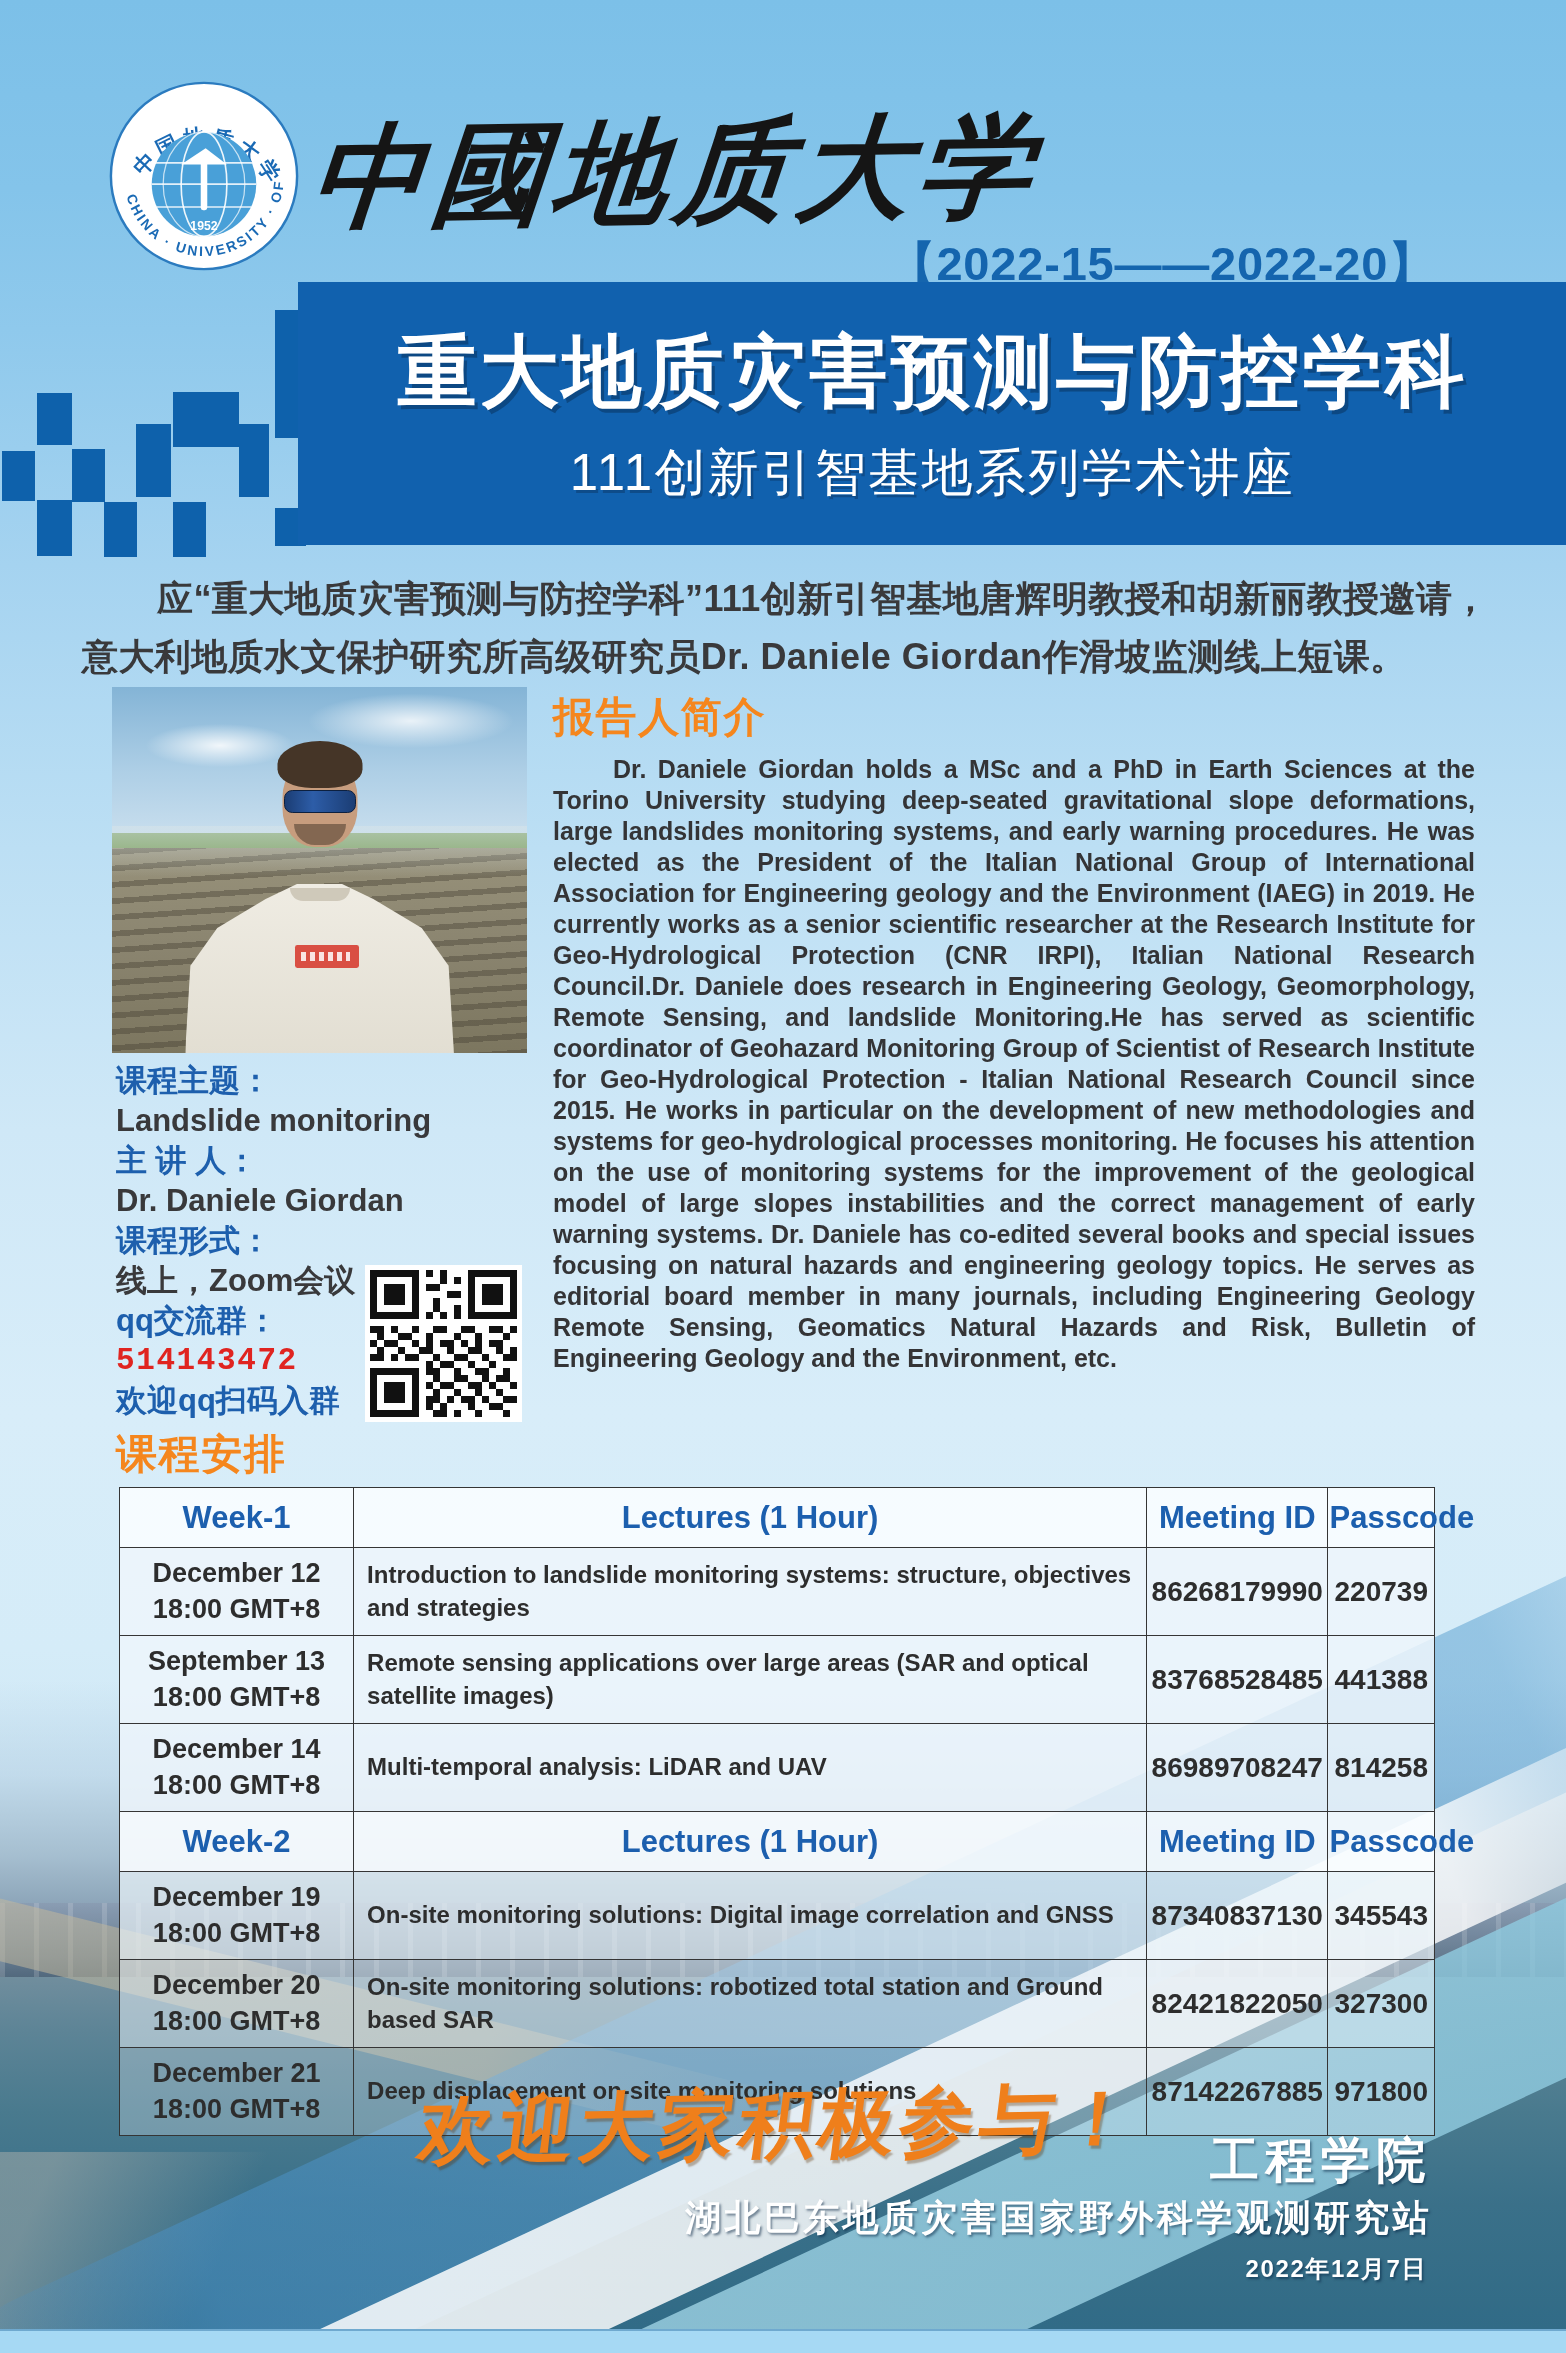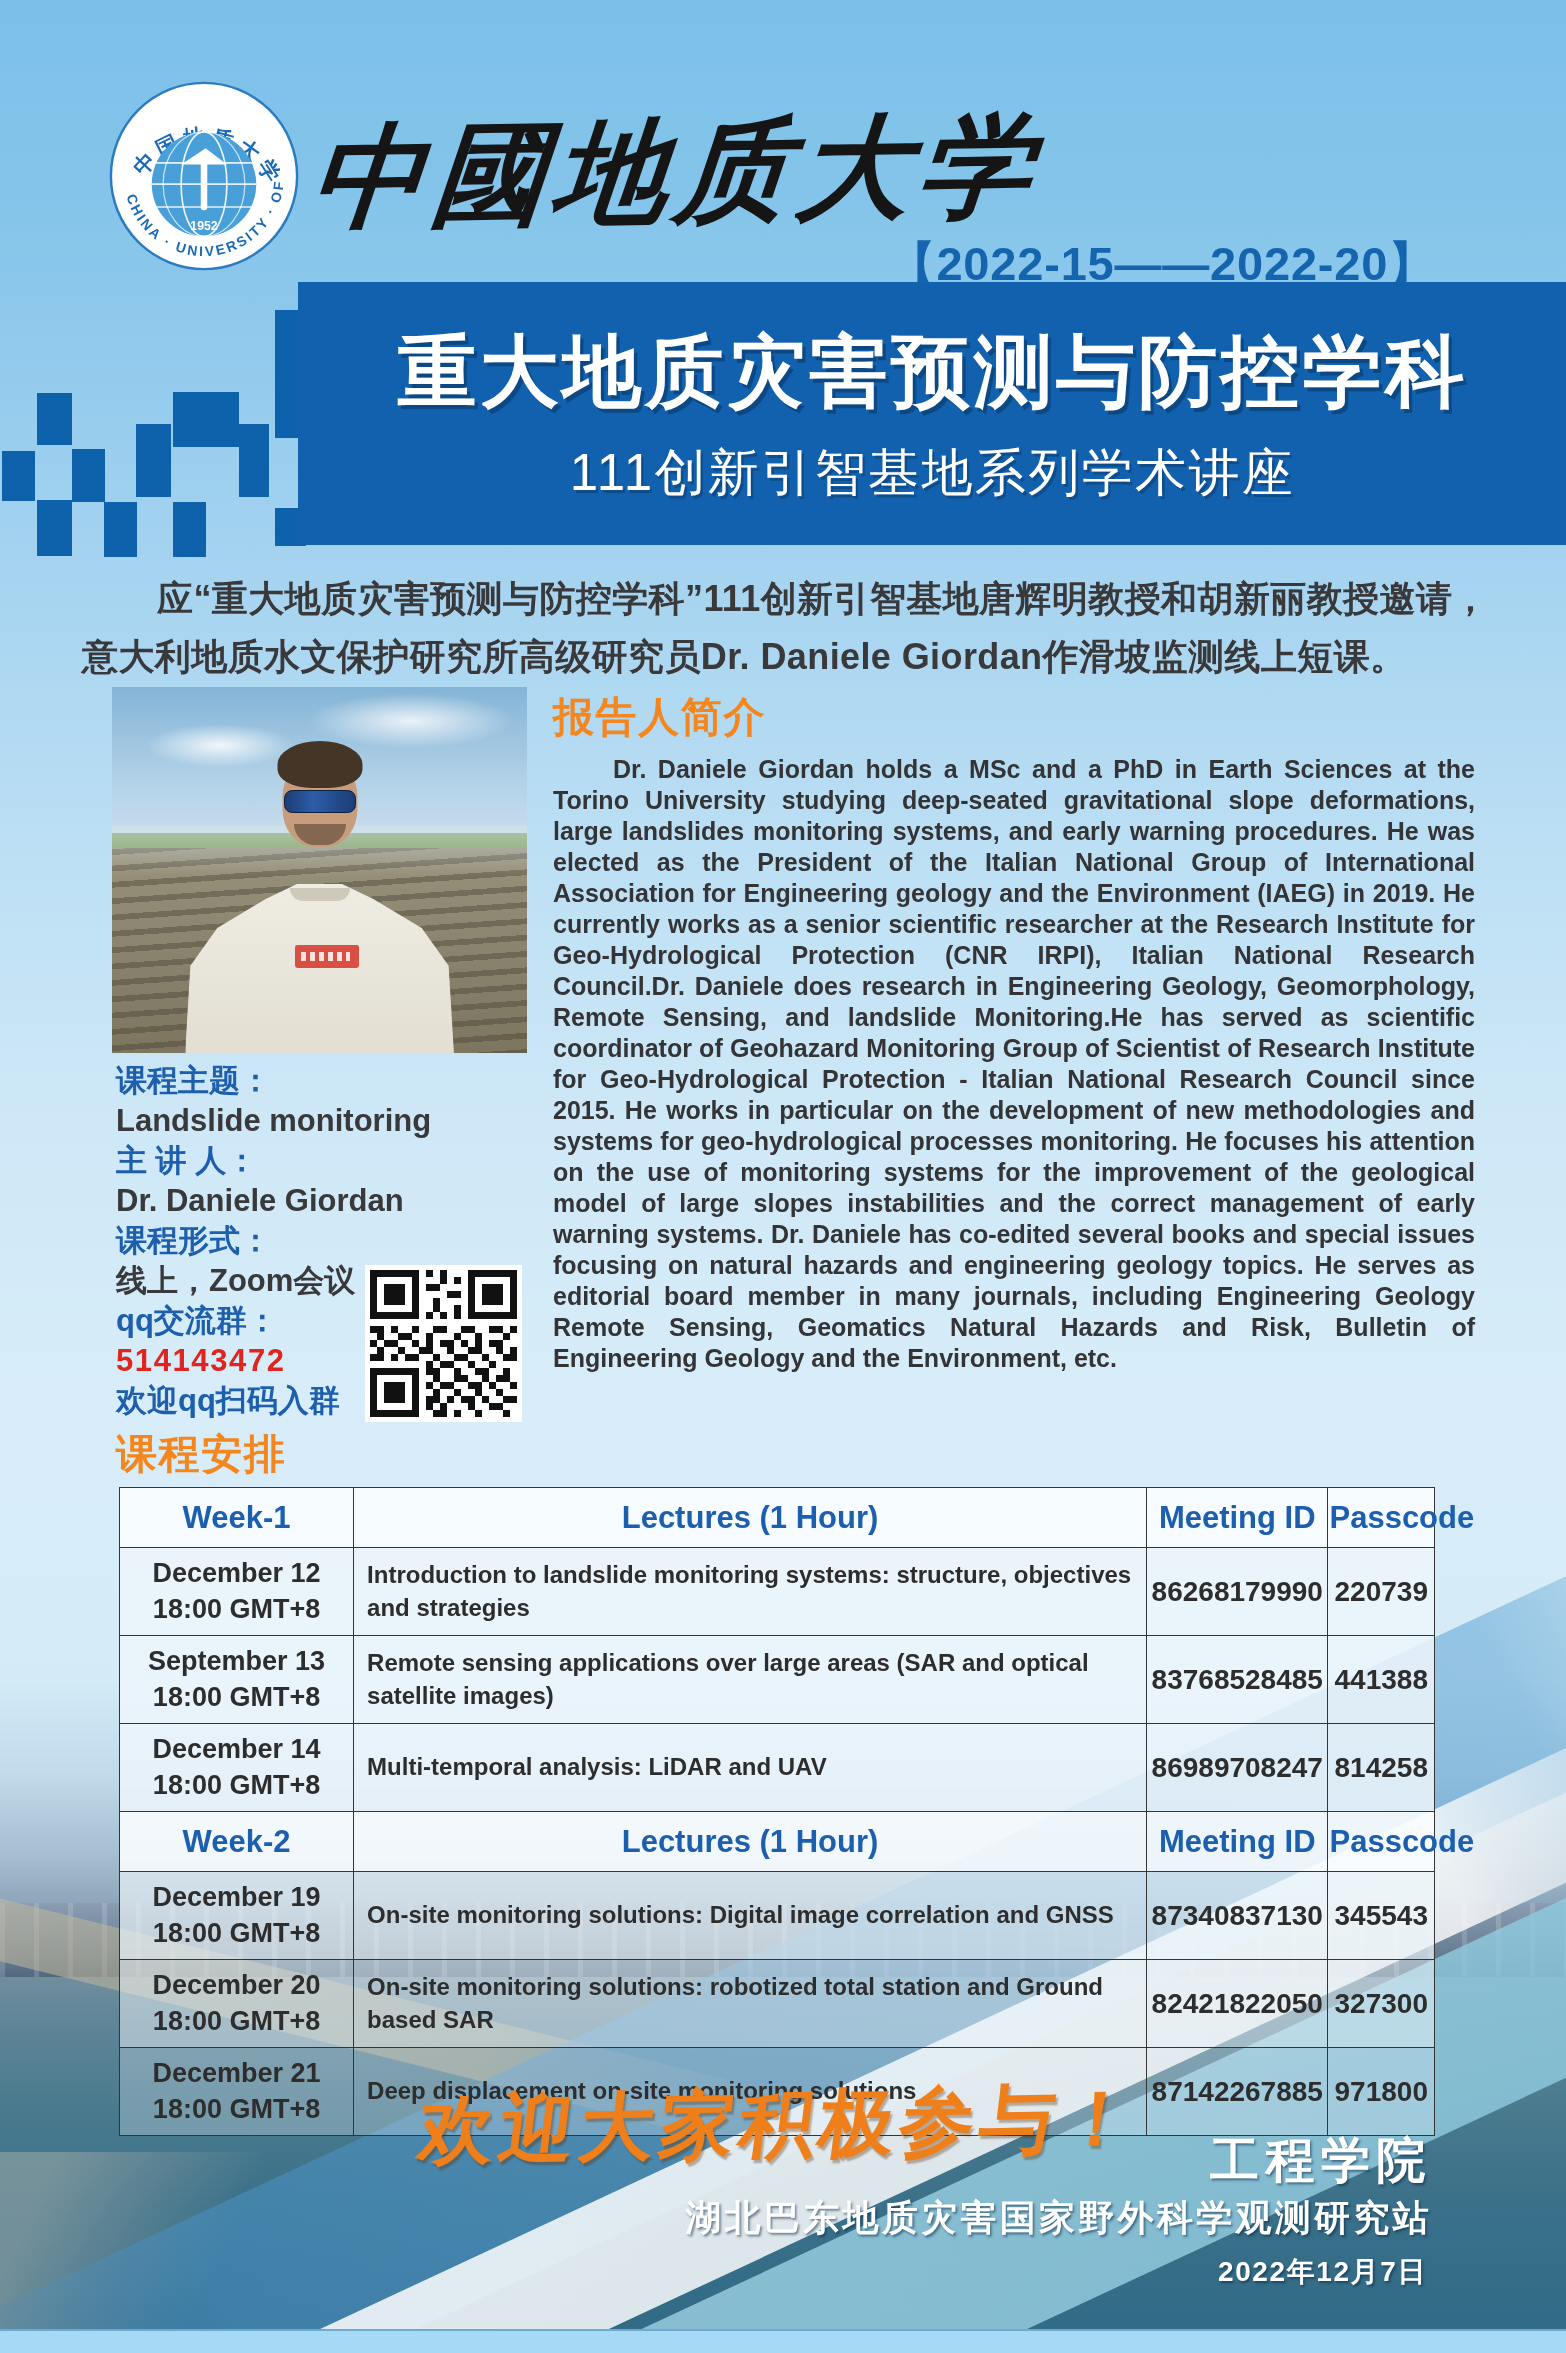--- a/index.html
+++ b/index.html
@@ -85,21 +85,21 @@
   
   .bio-title{position:absolute;left:553px;top:690px;font-size:41px;font-weight:900;color:#f5861d;letter-spacing:1.6px;}
   .bio{position:absolute;left:553px;top:754px;width:922px;
     font-size:25px;font-weight:700;color:#343436;line-height:31px;text-align:justify;text-indent:60px;}
 
   
   .course{position:absolute;left:116px;top:1061px;width:424px;}
   .course div{font-size:31px;font-weight:800;line-height:40px;white-space:nowrap;}
   .c-label{color:#1d5fad;}
   .c-value{color:#39393b;}
-  .c-red{color:#e02420;letter-spacing:1.6px;}
+  .c-red{color:#e02420;letter-spacing:1.6px;font-family:Liberation Mono, monospace;}
   .qr{position:absolute;left:365px;top:1265px;width:157px;height:157px;background:#ffffff;padding:4.9px;box-sizing:border-box;}
 
   
   .sched-title{position:absolute;left:116px;top:1427px;font-size:41px;font-weight:900;color:#f5861d;letter-spacing:1.6px;}
   table.sched{position:absolute;left:119px;top:1487px;width:1316px;border-collapse:collapse;table-layout:fixed;}
   table.sched col.c1{width:17.8%;} table.sched col.c2{width:60.3%;}
   table.sched col.c3{width:13.8%;} table.sched col.c4{width:8.1%;}
   table.sched th,table.sched td{border:1.6px solid #353535;}
   table.sched th{height:57px;font-size:31px;font-weight:800;color:#1c5fae;background:rgba(250,253,255,.9);}
   table.sched td{height:85px;background:rgba(238,246,251,.84);}
@@ -111,21 +111,21 @@
   td.num{text-align:center;font-size:28px;font-weight:800;color:#2d2d2d;}
 
   
   .slogan{position:absolute;left:420px;top:2075px;font-size:75px;font-weight:900;color:#ef7f1b;
     transform:skewX(-8deg) rotate(-1deg);letter-spacing:4.9px;white-space:nowrap;
     text-shadow:2.4px 3.3px 1.6px rgba(90,45,0,.35);}
   .f-org1{position:absolute;right:135px;top:2128px;font-size:49px;font-weight:900;color:#ffffff;
     letter-spacing:6.5px;text-shadow:1.6px 2.4px 2.4px rgba(0,30,60,.5);}
   .f-org2{position:absolute;right:135px;top:2194px;font-size:36px;font-weight:900;color:#ffffff;
     letter-spacing:3.3px;text-shadow:1.6px 2.4px 2.4px rgba(0,30,60,.5);}
-  .f-date{position:absolute;right:140px;top:2253px;font-size:28px;font-weight:900;color:#ffffff;
+  .f-date{position:absolute;right:140px;top:2253px;font-size:24px;font-weight:900;color:#ffffff;
     letter-spacing:1.6px;text-shadow:1.6px 2.4px 2.4px rgba(0,30,60,.5);}
 </style>
 </head>
 <body>
 
 <div class="poster">
 
   <div class="photo-bg">
     <div class="pb-wall"></div>
     <div class="pb-shore"></div>

